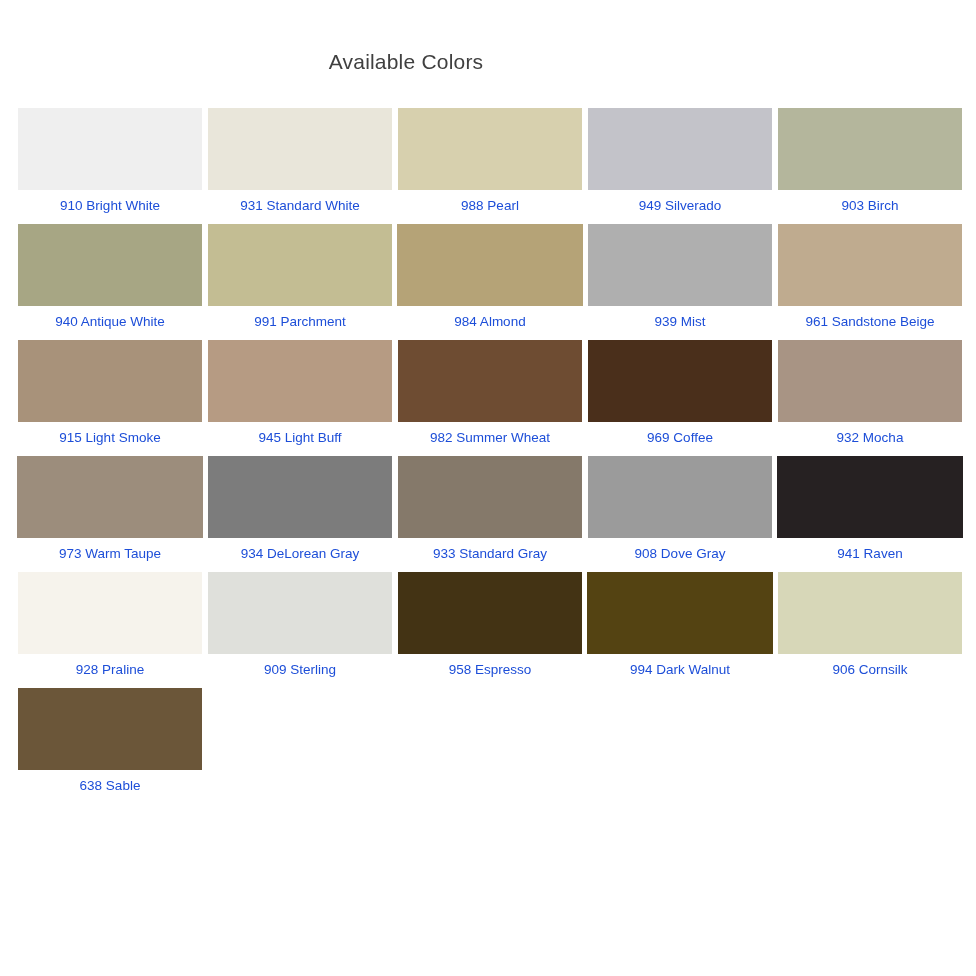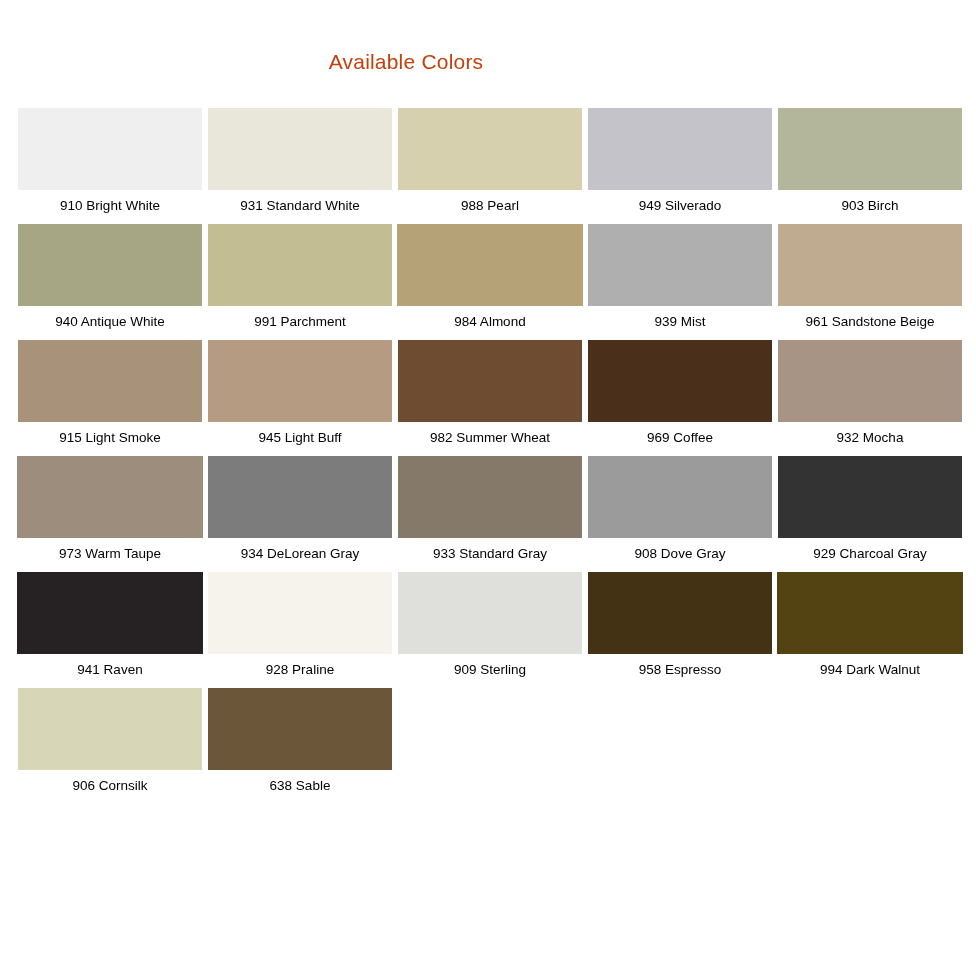--- a/index.html
+++ b/index.html
@@ -21,21 +21,21 @@
     background: #ffffff;
   }
   #title {
     position: absolute;
     top: 50px;
     left: 0;
     width: 812px;
     text-align: center;
     font-size: 21px;
     font-weight: 400;
-    color: #c2410c;
+    color: #404040;
     letter-spacing: 0.2px;
   }
   #grid {
     position: absolute;
     top: 108px;
     left: 16px;
     width: 948px;
     display: grid;
     grid-template-columns: repeat(5, 188px);
     column-gap: 2px;
@@ -54,21 +54,21 @@
     box-sizing: border-box;
   }
   .label {
     position: absolute;
     left: 0;
     top: 89px;
     width: 188px;
     text-align: center;
     font-size: 13.5px;
     line-height: 17px;
-    color: #000000;
+    color: #1d4ed8;
     white-space: nowrap;
   }
   
   .cell.c1 .swatch { width: 184px; }
   .cell.c2 .swatch { width: 184px; }
   .cell.c3 .swatch { width: 184px; }
   .cell.c4 .swatch { width: 184px; }
   .cell.c5 .swatch { width: 186px; }
 </style>
 </head>
@@ -148,24 +148,20 @@
         <div class="label">934 DeLorean Gray</div>
       </div>
       <div class="cell c2">
         <div class="swatch" style="background-color: rgb(133, 121, 106);"></div>
         <div class="label">933 Standard Gray</div>
       </div>
       <div class="cell c3">
         <div class="swatch" style="background-color: rgb(155, 155, 155);"></div>
         <div class="label">908 Dove Gray</div>
       </div>
-      <div class="cell c4">
-        <div class="swatch" style="background-color: rgb(51, 51, 51);"></div>
-        <div class="label">929 Charcoal Gray</div>
-      </div>
       <div class="cell c5">
         <div class="swatch" style="background-color: rgb(38, 33, 34);"></div>
         <div class="label">941 Raven</div>
       </div>
       <div class="cell c1">
         <div class="swatch" style="background-color: rgb(246, 243, 236);"></div>
         <div class="label">928 Praline</div>
       </div>
       <div class="cell c2">
         <div class="swatch" style="background-color: rgb(223, 224, 219);"></div>

